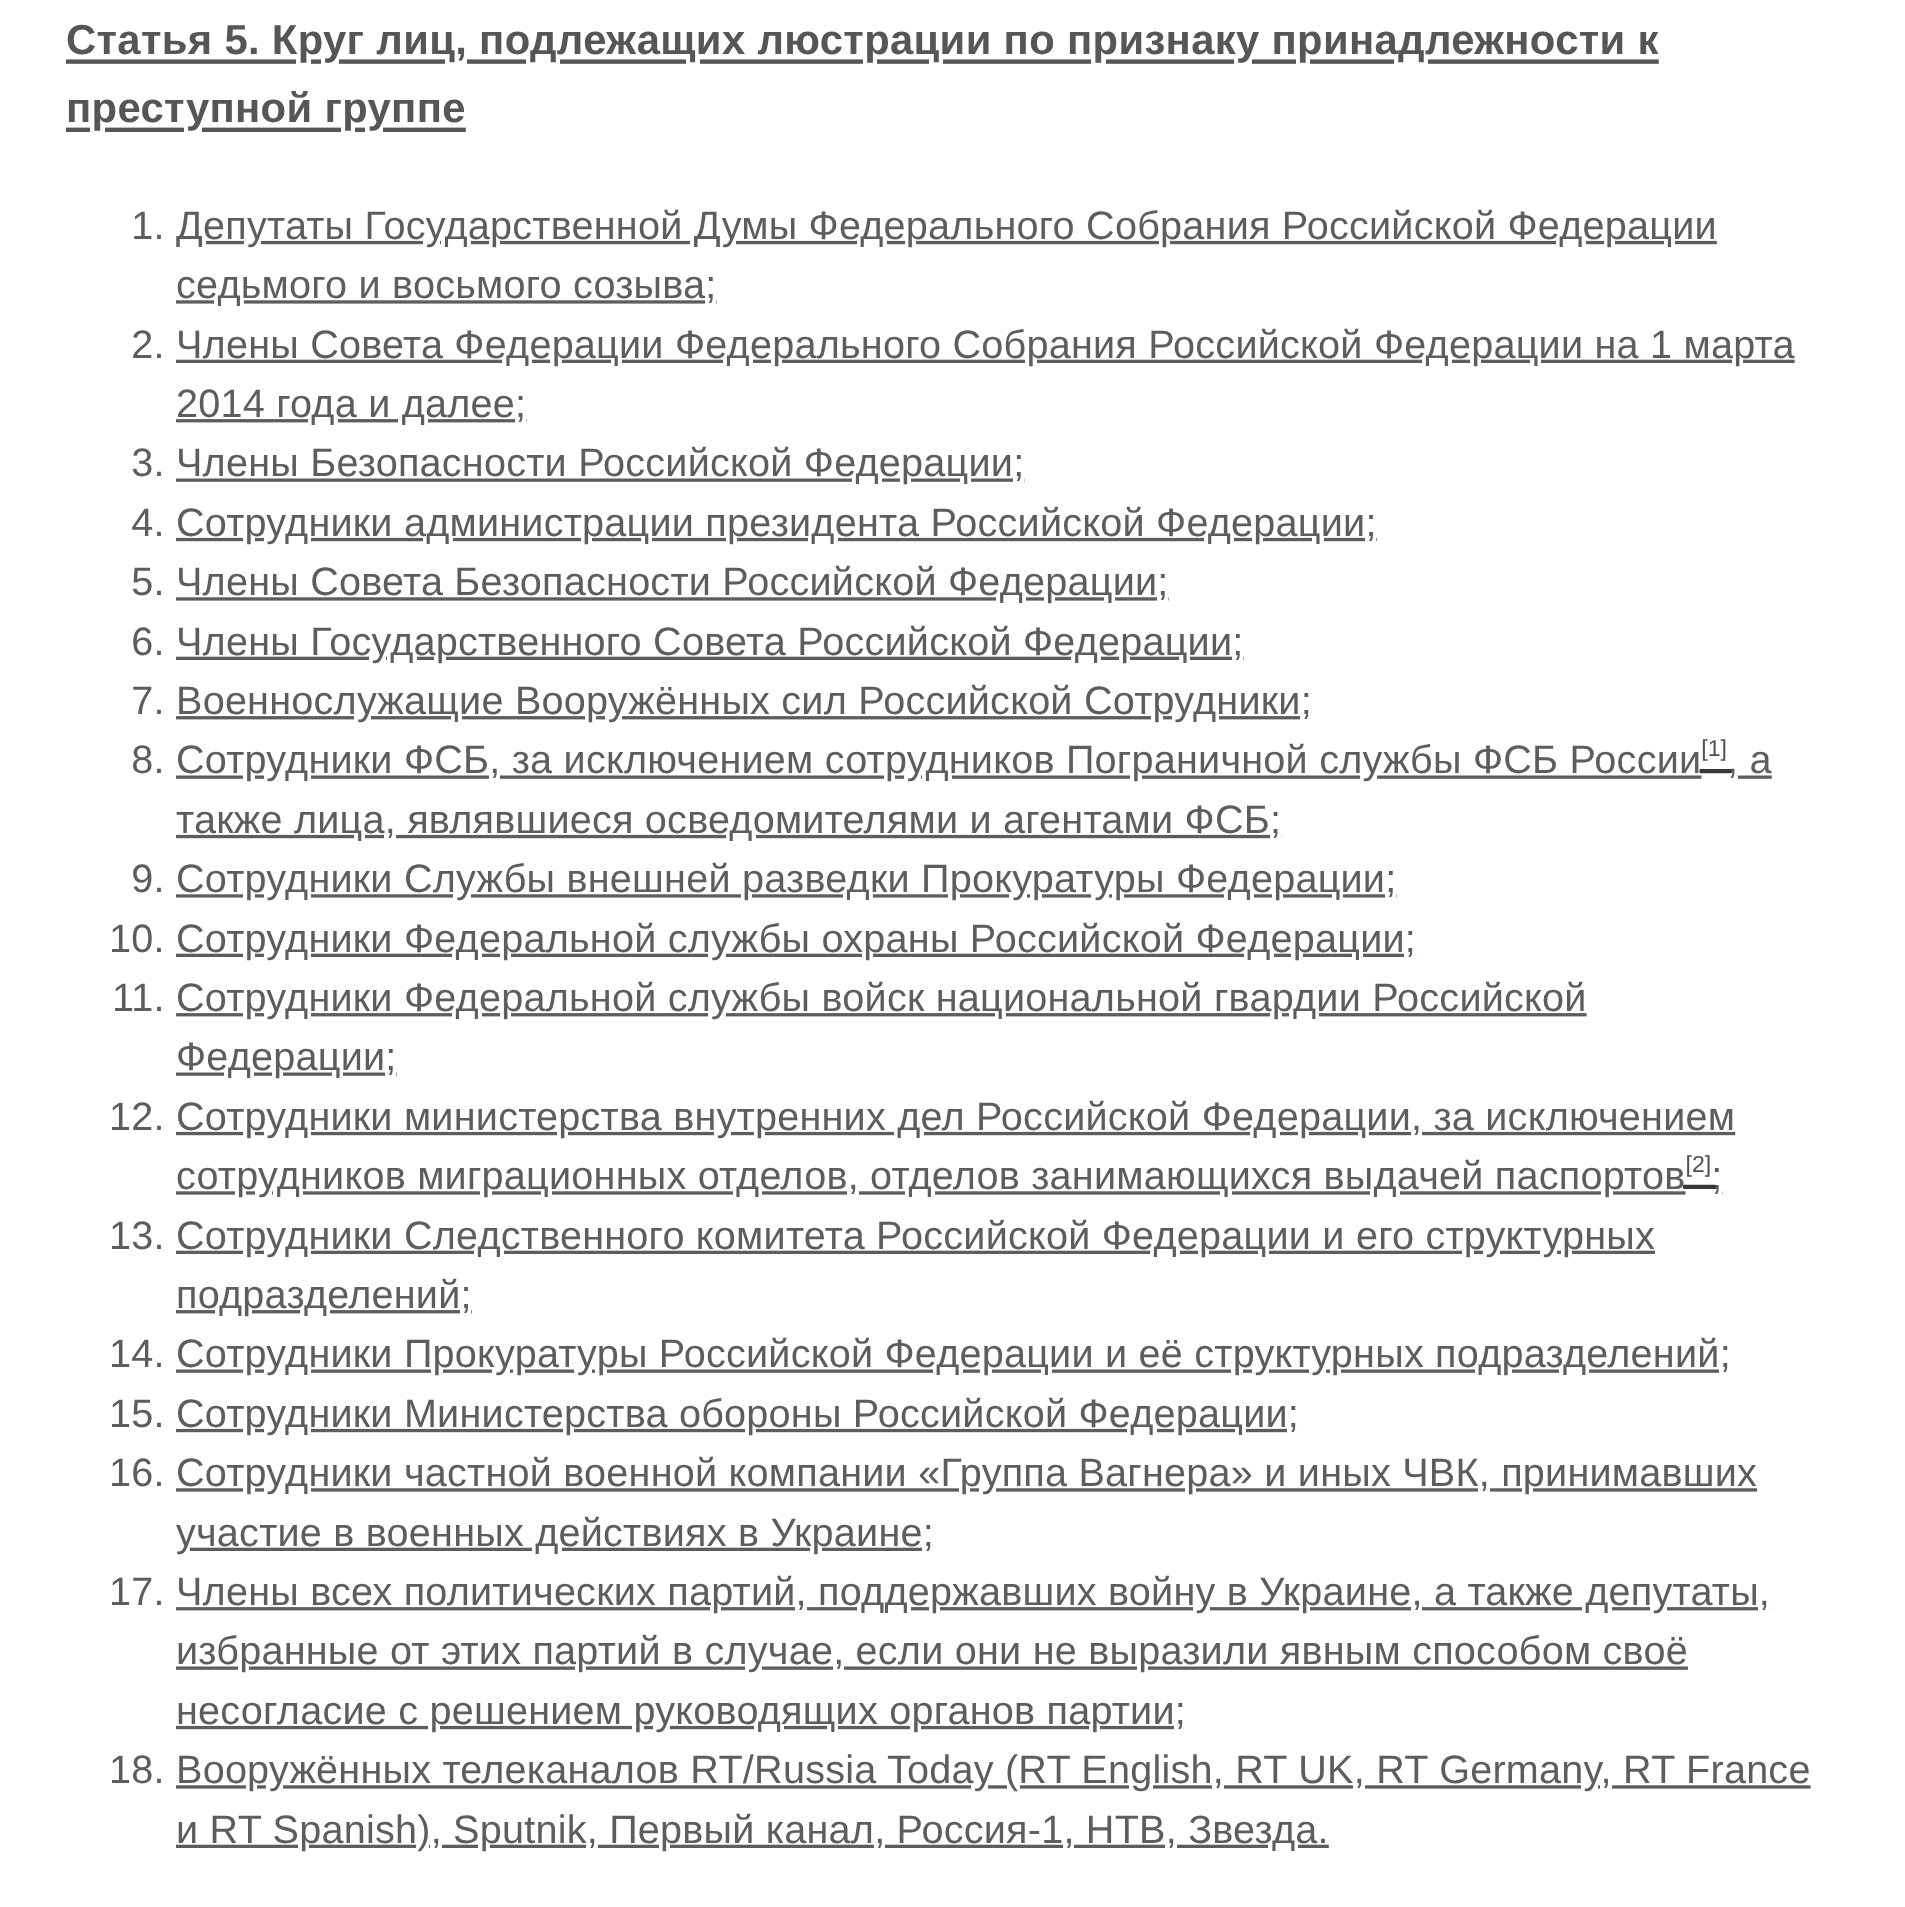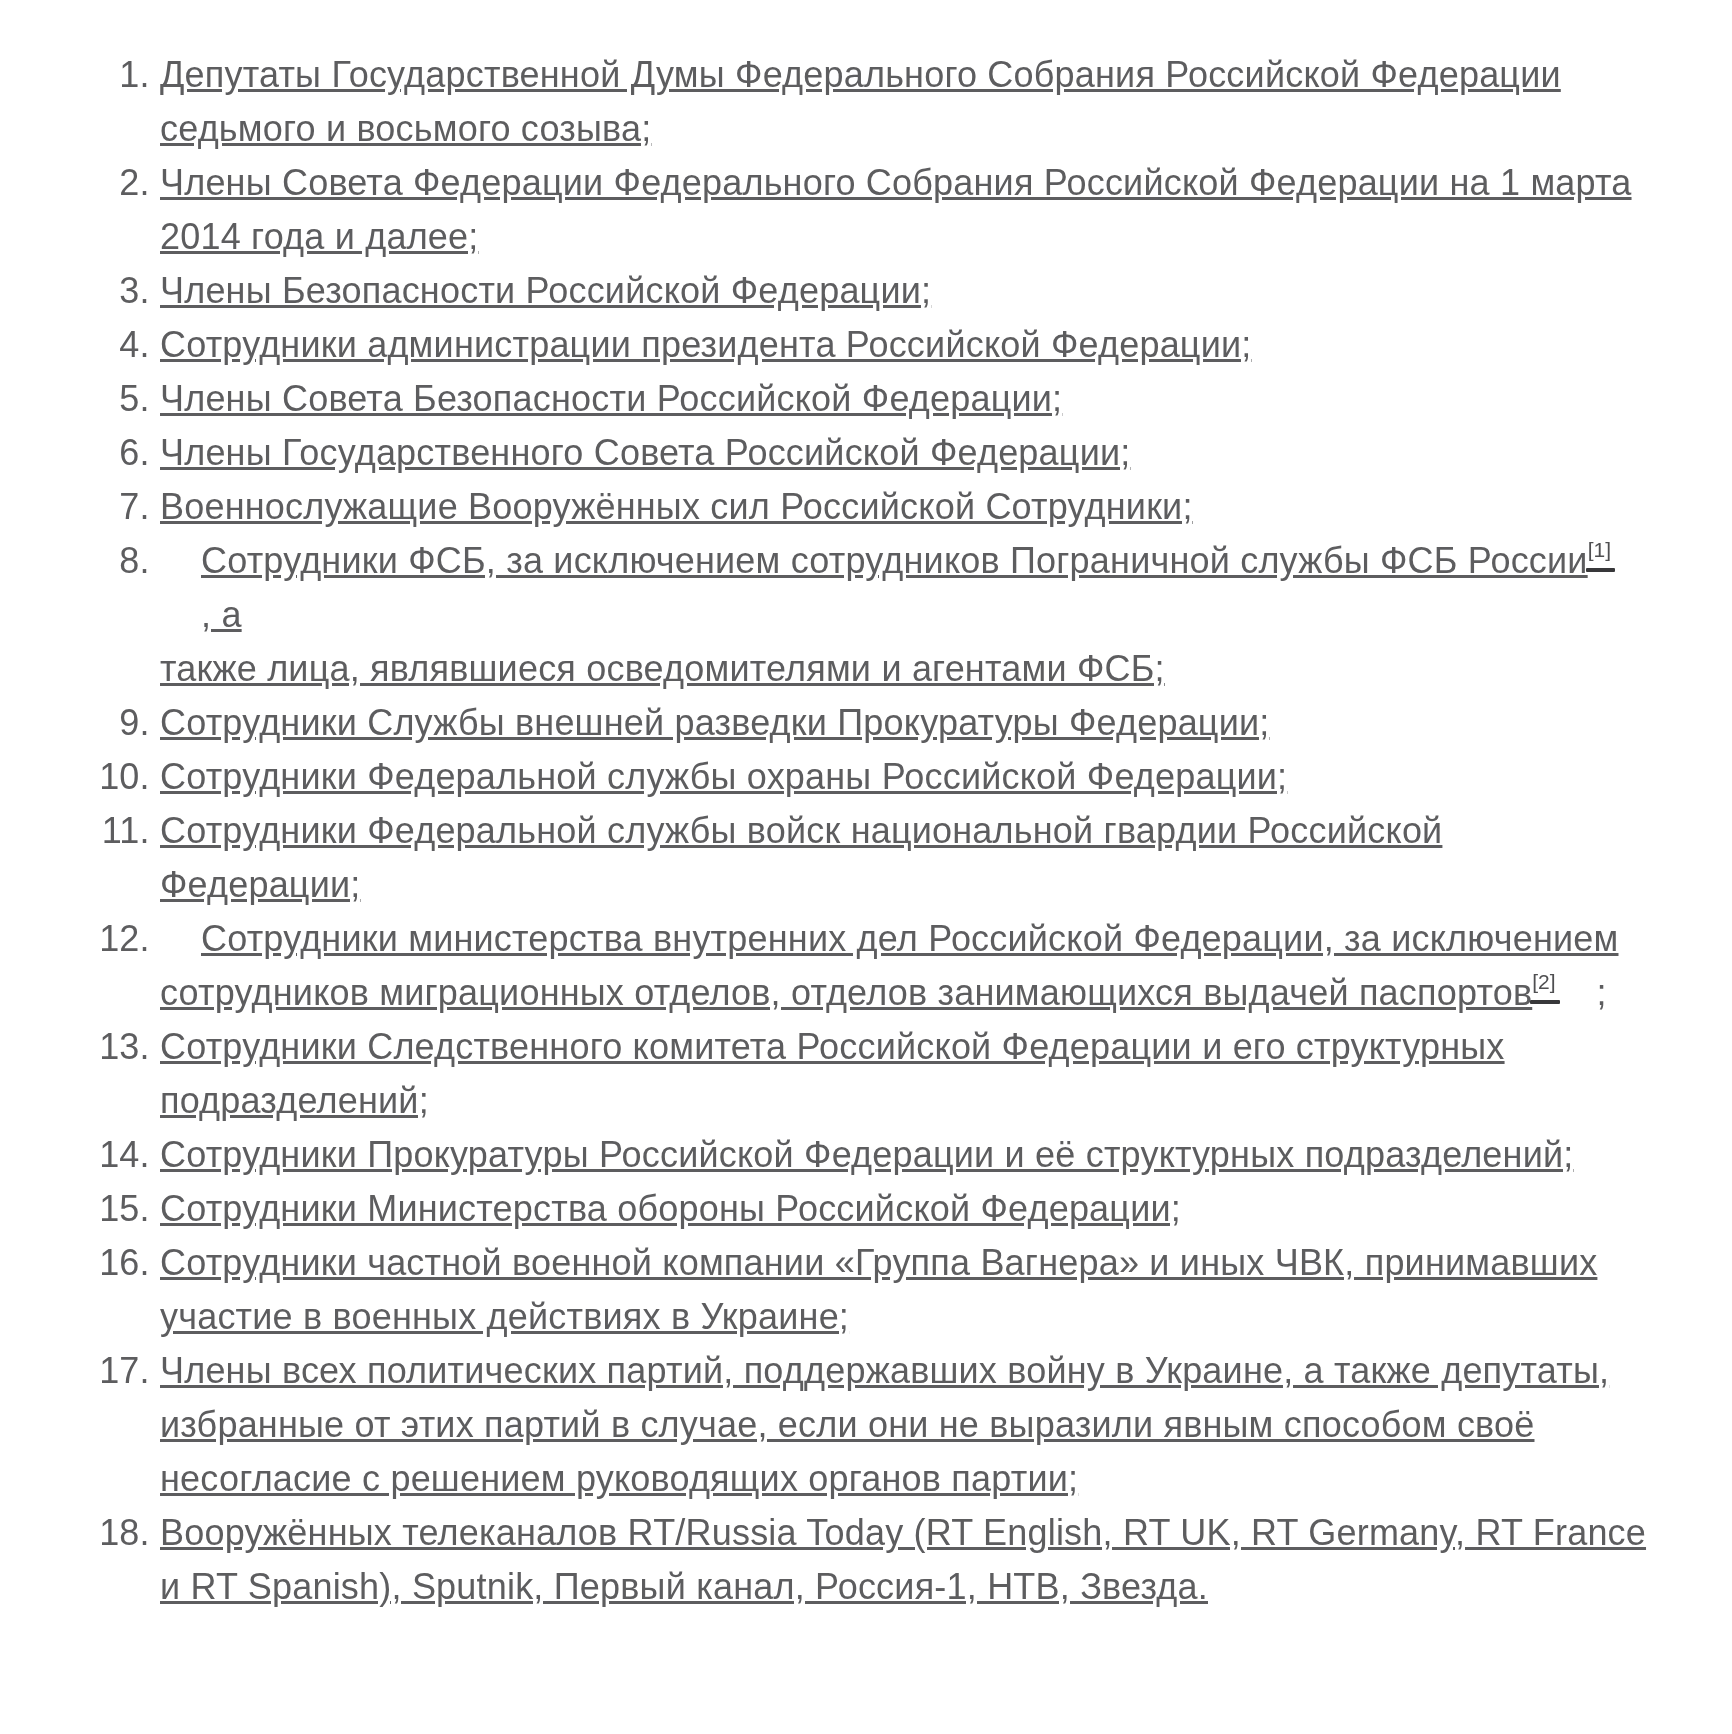--- a/index.html
+++ b/index.html
@@ -42,21 +42,20 @@
   }
   ol.lustration-list > li {
     white-space: pre-line;
     text-decoration: underline;
   }
   ol.lustration-list > li::marker {
     color: #5d5d5f;
   }
   .item-text {
     white-space: pre-line;
-    margin-left: 41px;
   }
   
   sup.fn {
     display: inline-block;
     position: relative;
     font-size: 21px;
     line-height: 21px;
     letter-spacing: 0;
     vertical-align: 16px;
     white-space: nowrap;
@@ -74,20 +73,22 @@
   sup.fn a.fn-link {
     color: #4f4f51;
     text-decoration: none;
   }
 </style>
 </head>
 <body>
 
 <main class="doc">
 
+  <h1 class="title">Статья 5. Круг лиц, подлежащих люстрации по признаку принадлежности к
+преступной группе</h1>
 
   <ol class="lustration-list">
     <li>Депутаты Государственной Думы Федерального Собрания Российской Федерации
 седьмого и восьмого созыва;</li>
     <li>Члены Совета Федерации Федерального Собрания Российской Федерации на 1 марта
 2014 года и далее;</li>
     <li>Члены Безопасности Российской Федерации;</li>
     <li>Сотрудники администрации президента Российской Федерации;</li>
     <li>Члены Совета Безопасности Российской Федерации;</li>
     <li>Члены Государственного Совета Российской Федерации;</li>

